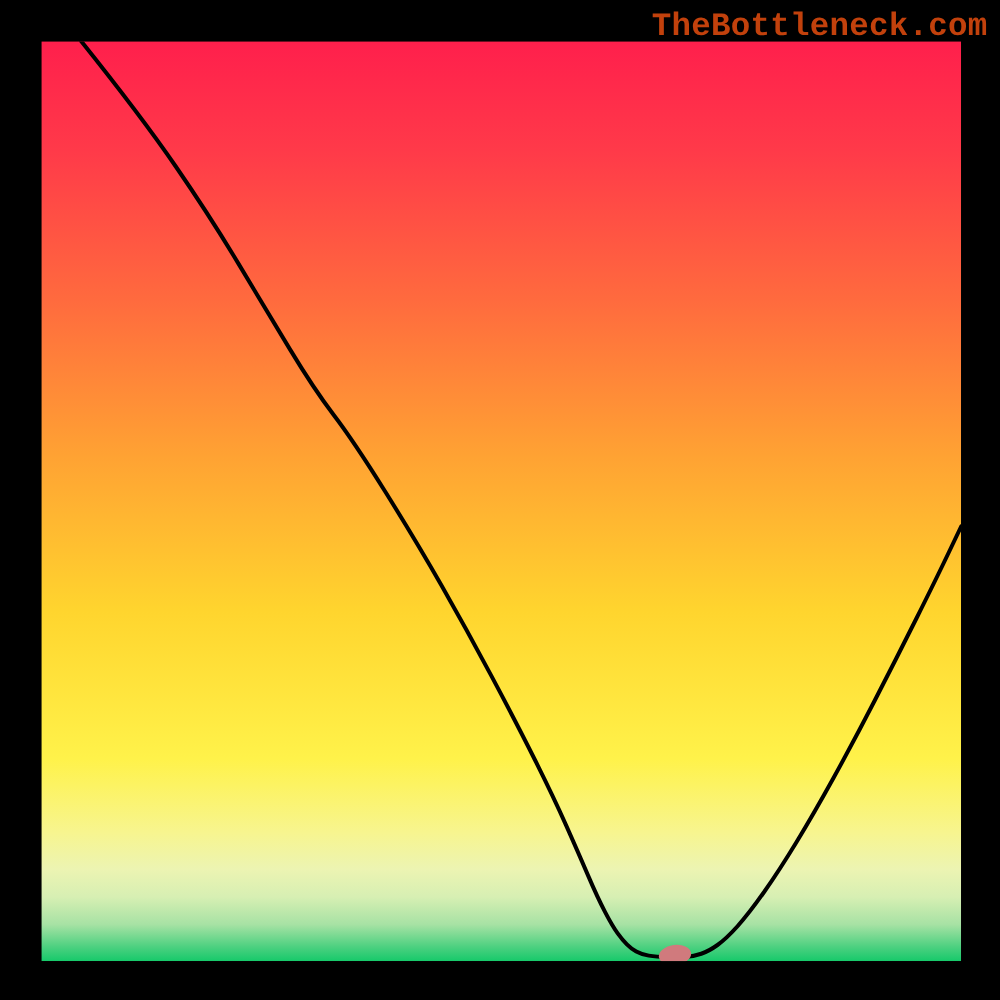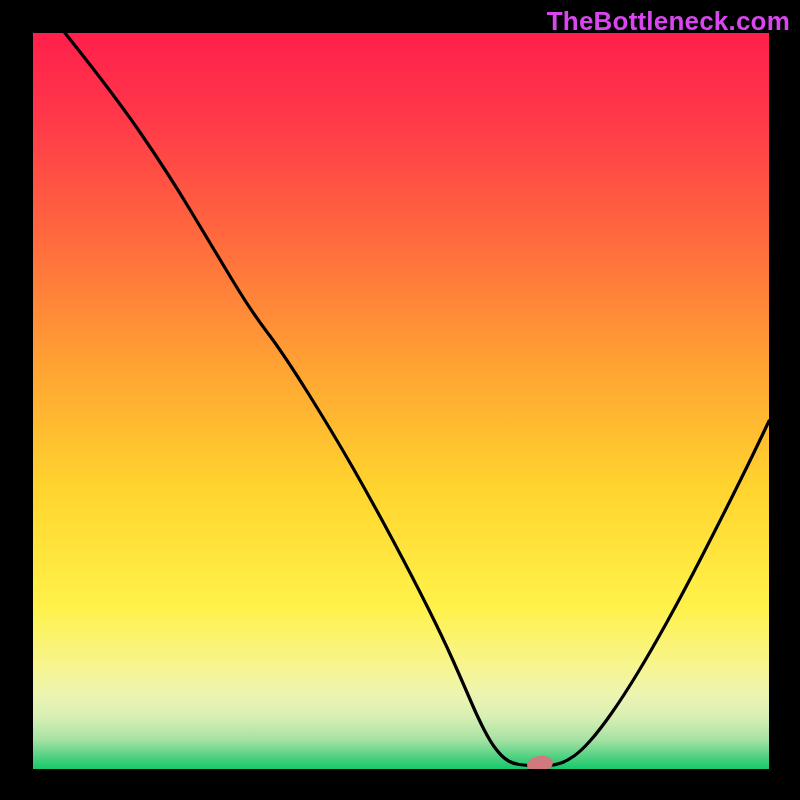--- a/index.html
+++ b/index.html
@@ -23,24 +23,24 @@
     left: 33px;
     top: 33px;
     width: 736px;
     height: 736px;
     overflow: hidden;
   }
   .watermark {
     position: absolute;
     top: 6px;
     right: 10px;
-    font-family: Liberation Sans, sans-serif;
+    font-family: Liberation Mono, monospace;
     font-size: 26px;
     font-weight: 600;
-    color: #d946ef;
+    color: #c2410c;
     letter-spacing: 0.2px;
   }
   svg {
     display: block;
   }
 </style>
 </head>
 <body>
 
 <div class="frame">

